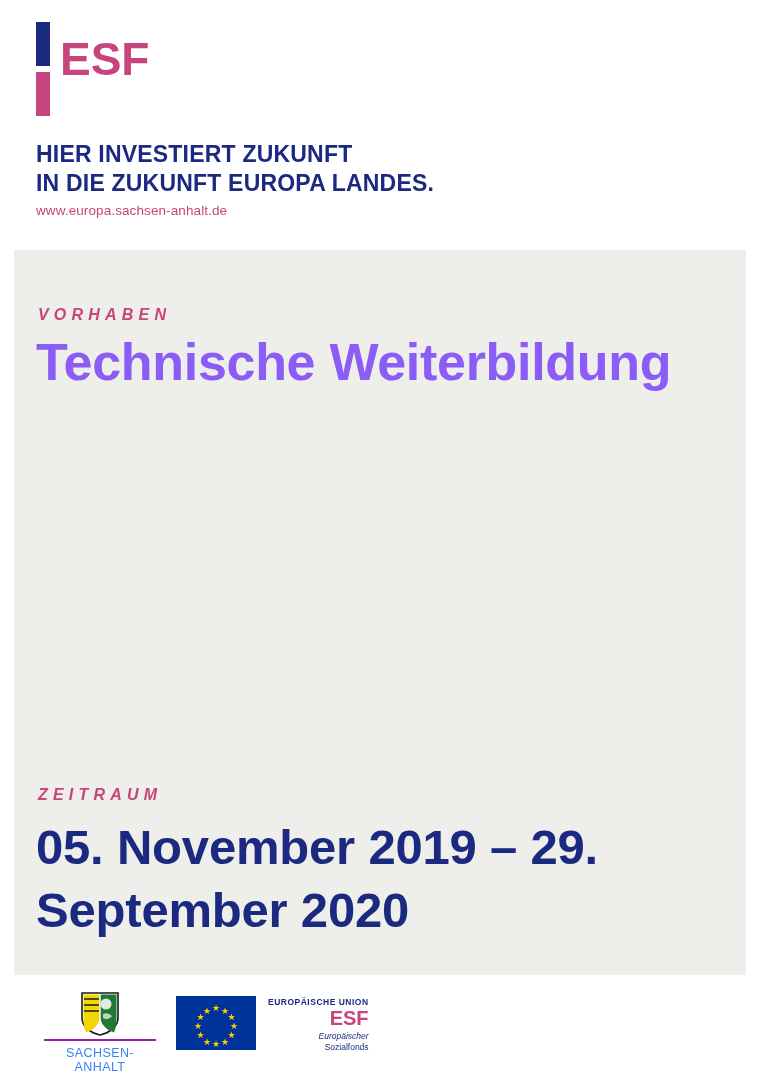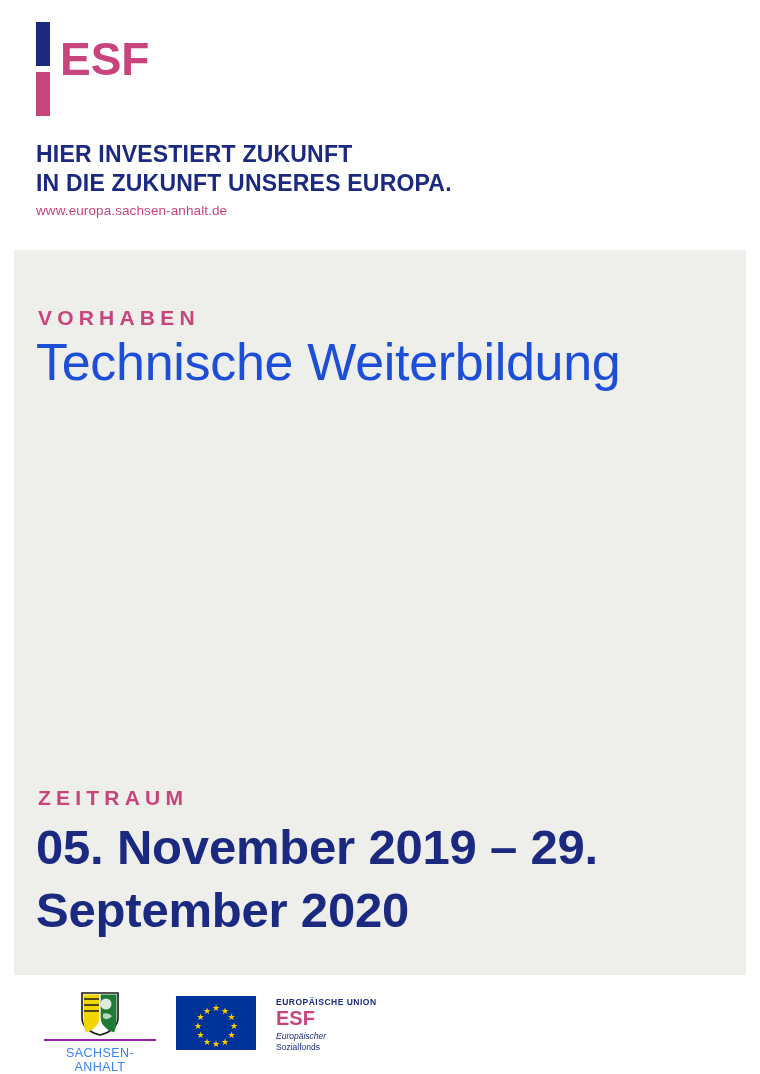--- a/index.html
+++ b/index.html
@@ -78,36 +78,37 @@
     left: 14px;
     top: 250px;
     width: 732px;
     height: 725px;
     background: #eeeeea;
   }
 
   .eyebrow {
     position: absolute;
     left: 24px;
-    font-size: 21px;
+    font-size: 16px;
     font-weight: bold;
     color: #c8447c;
     letter-spacing: 5.2px;
+    font-style: italic;
   }
   .eyebrow-vorhaben { top: 56px; }
   .eyebrow-zeitraum { top: 536px; }
 
   .big-title {
     position: absolute;
     left: 22px;
     top: 82px;
     width: 660px;
     font-size: 52px;
-    font-weight: normal;
-    color: #1d4ed8;
+    font-weight: bold;
+    color: #8b5cf6;
     line-height: 1.16;
     letter-spacing: -0.3px;
   }
 
   .period {
     position: absolute;
     left: 22px;
     top: 566px;
     width: 660px;
     font-size: 49px;
@@ -164,22 +165,23 @@
   .eu-star {
     position: absolute;
     color: #ffcc00;
     font-size: 9px;
     line-height: 9px;
     width: 9px;
     height: 9px;
     text-align: center;
   }
   .eu-text {
-    margin-left: 20px;
+    margin-left: 12px;
     padding-top: 1px;
+    text-align: right;
   }
   .eu-union {
     font-size: 8.5px;
     color: #1b2a80;
     letter-spacing: 0.5px;
     font-weight: bold;
   }
   .eu-esf {
     font-size: 20px;
     font-weight: bold;
@@ -198,21 +200,21 @@
 <body>
 
 <div class="esf-logo">
   <div class="esf-bar-top"></div>
   <div class="esf-bar-bottom"></div>
   <div class="esf-wordmark">ESF</div>
 </div>
 
 <div class="claim">
   <div class="claim-line">HIER INVESTIERT ZUKUNFT</div>
-  <div class="claim-line">IN DIE ZUKUNFT UNSERES EUROPA.</div>
+  <div class="claim-line">IN DIE ZUKUNFT EUROPA LANDES.</div>
   <div class="claim-url">www.europa.sachsen-anhalt.de</div>
 </div>
 
 <div class="panel">
   <div class="eyebrow eyebrow-vorhaben">VORHABEN</div>
   <div class="big-title">Technische Weiterbildung</div>
   <div class="eyebrow eyebrow-zeitraum">ZEITRAUM</div>
   <div class="period">05. November 2019 – 29. September 2020</div>
 </div>
 

